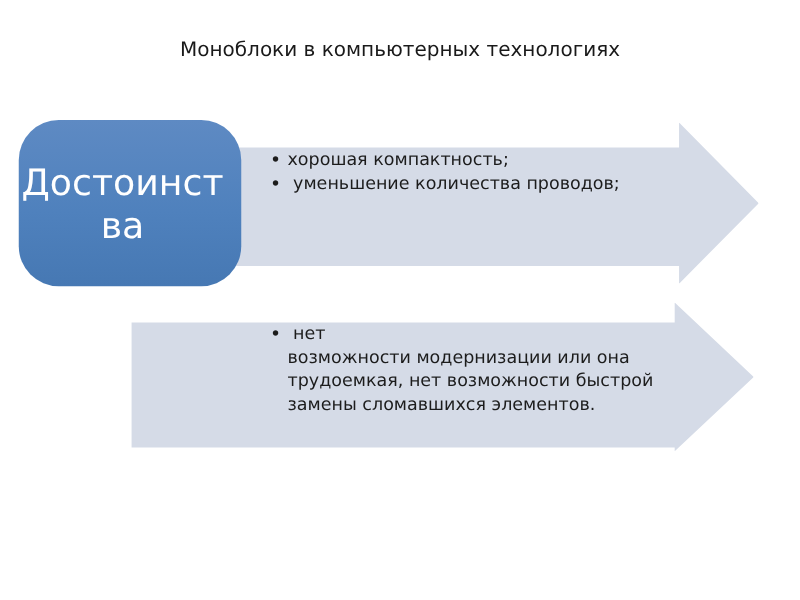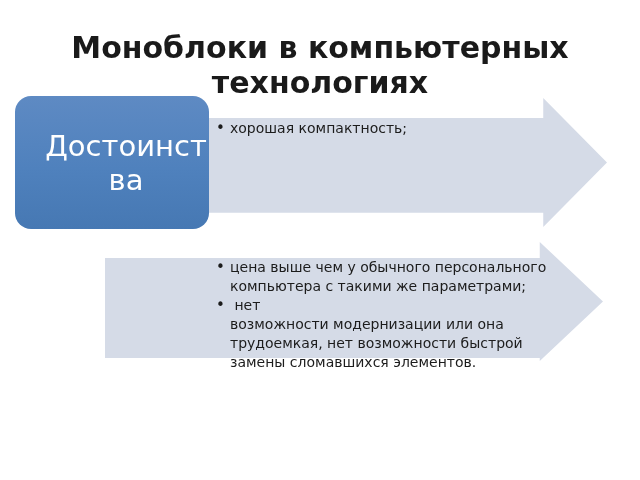--- a/index.html
+++ b/index.html
@@ -3,38 +3,38 @@
 <meta charset="utf-8">
 <style>
   html,body{margin:0;padding:0;background:#fff;}
   .slide{
     position:relative;width:640px;height:480px;overflow:hidden;
     background:var(--background,#ffffff);
     font-family:"DejaVu Sans","Liberation Sans",sans-serif;
   }
   .title{
     position:absolute;top:30px;left:18px;right:18px;
-    text-align:center;font-size:30px;font-weight:bold;
+    text-align:center;font-size:16px;font-weight:normal;
     color:var(--title-text,#1a1a1a);letter-spacing:0;
   }
   .arrow{
     position:absolute;background:var(--arrow-fill,#d5dbe7);
   }
   .arrow-r0{
     left:105px;top:98px;width:502px;height:129px;
     clip-path:polygon(0 15.5%,87.3% 15.5%,87.3% 0,100% 50%,87.3% 100%,87.3% 89%,0 89%);
   }
   .arrow-r1{
     left:105px;top:242px;width:498px;height:119px;
     clip-path:polygon(0 13.4%,87.3% 13.4%,87.3% 0,100% 50%,87.3% 100%,87.3% 97.5%,0 97.5%);
   }
   .shape{
-    position:absolute;left:15px;width:194px;border-radius:16px;
+    position:absolute;left:15px;width:178px;border-radius:32px;
     background:linear-gradient(180deg,var(--shape-fill-light,#5e8ac3) 0%,var(--shape-fill,#4f81bd) 55%,#4678b3 100%);
-    display:flex;align-items:center;justify-content:flex-end;
+    display:flex;align-items:center;justify-content:flex-start;
     color:var(--label-text,#ffffff);text-align:center;
   }
   .shape-r0{top:96px;height:133px;}
   .shape-r1{top:238px;height:137px;}
   .shape-label{
     display:inline-block;font-size:29px;line-height:34px;
     word-break:break-all;overflow-wrap:anywhere;
   }
   .shape-r0 .shape-label{max-width:166px;}
   .shape-r1 .shape-label{max-width:150px;}
@@ -57,22 +57,22 @@
 <div class="slide">
 
   <div class="title">Моноблоки в компьютерных технологиях</div>
 
   <div class="arrow arrow-r0"></div>
   <div class="shape shape-r0">
     <span class="shape-label">Достоинства</span>
   </div>
   <ul class="bullets bullets-r0">
     <li>хорошая компактность;</li>
+    <li> уменьшение количества проводов;</li>
   </ul>
 
   <div class="arrow arrow-r1"></div>
   <ul class="bullets bullets-r1">
-    <li>цена выше чем у обычного персонального компьютера с такими же параметрами;</li>
     <li> нет
 возможности модернизации или она трудоемкая, нет возможности быстрой замены сломавшихся элементов.</li>
   </ul>
 
 </div>
 
 </body></html>

